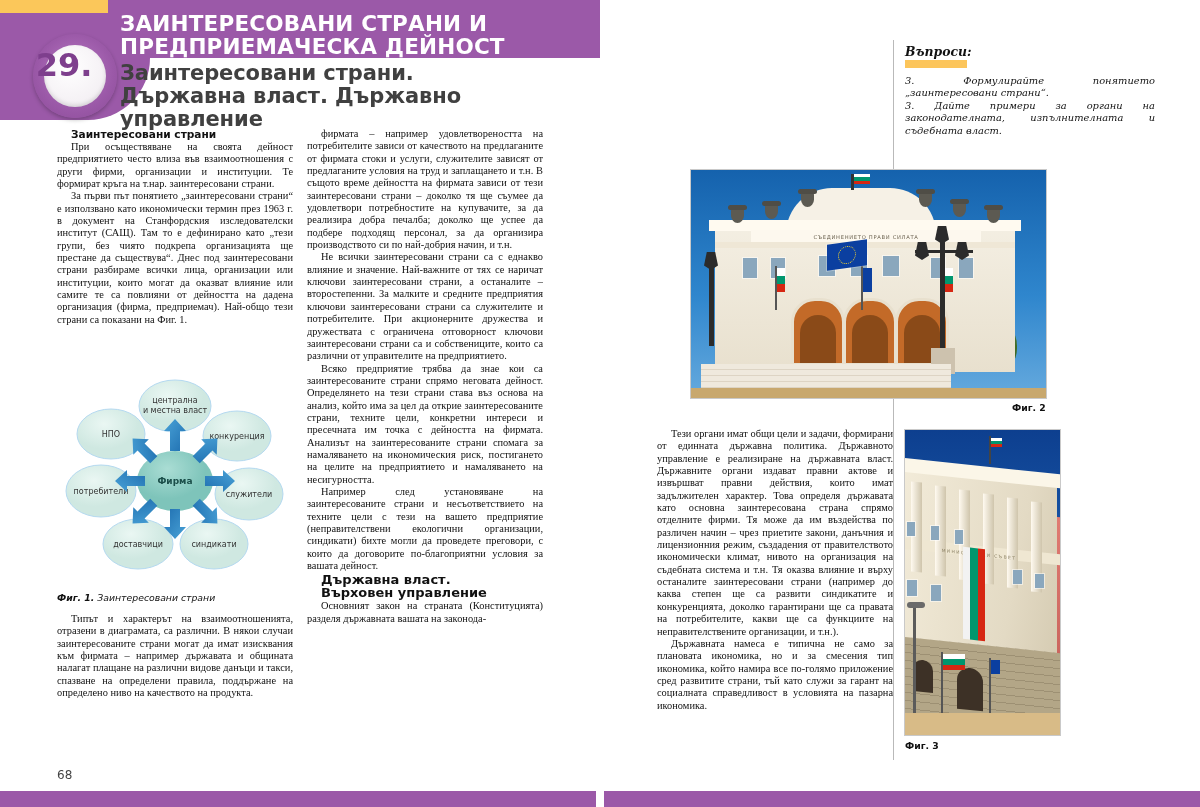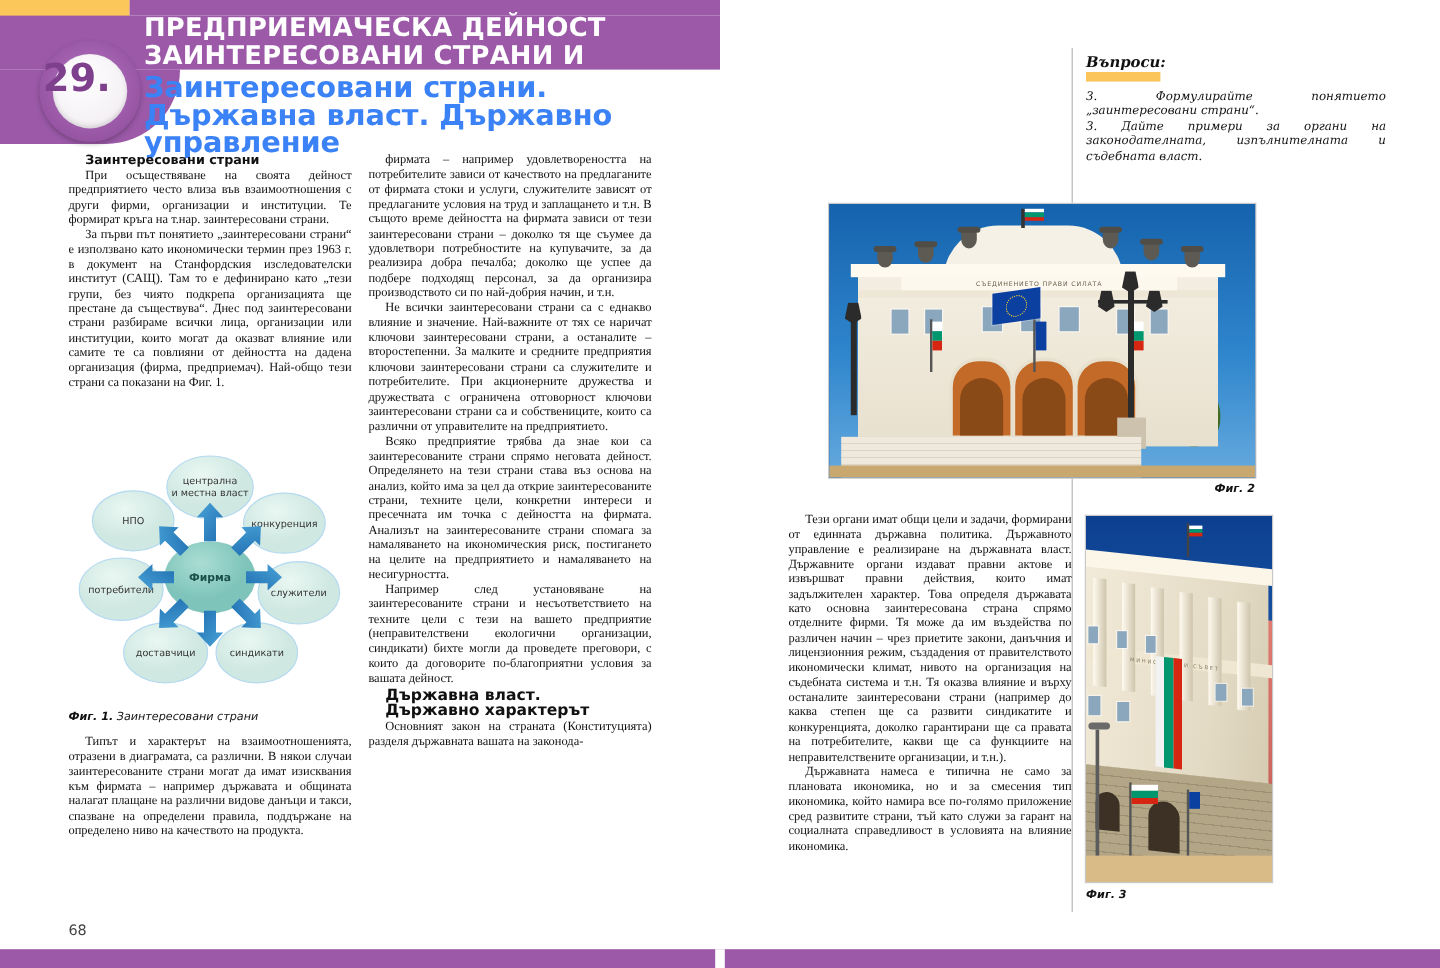--- a/index.html
+++ b/index.html
@@ -40,21 +40,21 @@
   .badge-inner{position:absolute;left:11px;top:11px;width:62px;height:62px;border-radius:50%;
      background:radial-gradient(circle at 40% 35%, #ffffff 0%, #f4f0f4 70%, #ddd5e0 100%);
      box-shadow:inset 0 -2px 4px rgba(0,0,0,.12);}
   .badge-num{position:absolute;left:0;top:0;width:62px;height:62px;
      display:flex;align-items:center;justify-content:center;
      font-family:"DejaVu Sans", sans-serif;font-weight:bold;font-size:32px;color:#7e3f8d;}
 
   .lesson-title{
     position:absolute;left:120px;top:62px;width:470px;
     font-family:"DejaVu Sans", sans-serif;
-    font-weight:bold;font-size:24px;line-height:23px;color:#3b82f6;
+    font-weight:bold;font-size:21px;line-height:23px;color:#404040;
     letter-spacing:-0.1px;
   }
 
   
   .col{position:absolute;font-size:10.4px;line-height:12.35px;text-align:justify;color:#111;}
   .col p{margin:0;text-indent:14px;}
   .col p.noind{text-indent:0;}
   .sub{font-family:"DejaVu Sans", sans-serif;font-weight:bold;font-size:10.6px;
        line-height:13px;margin:0 0 1px 0;text-indent:0;color:#111;text-align:left;}
   .sub2{font-family:"DejaVu Sans", sans-serif;font-weight:bold;font-size:13px;
@@ -86,21 +86,21 @@
      font-size:12.4px;color:#111;margin:0;}
   .qhighlight{width:62px;height:8px;background:#fcc55b;margin:1px 0 7px 0;}
   .qlist{font-family:"DejaVu Serif", serif;font-style:italic;font-size:9.9px;
      line-height:12.4px;color:#111;text-align:justify;}
   .qlist p{margin:0;}
 
   
   .photo{position:absolute;overflow:hidden;background:#1d5fa8;}
   .photo-border{box-shadow:0 0 0 1px #c9c9c9;}
   .figcap{position:absolute;font-family:"DejaVu Sans", sans-serif;
-     font-style:italic;font-weight:bold;font-size:9.3px;color:#111;}
+     font-weight:bold;font-size:9.3px;color:#111;}
   .sky{position:absolute;inset:0;background:linear-gradient(180deg,#1562ad 0%,#2f86cd 55%,#66aade 100%);}
   .bld-main{position:absolute;left:24px;top:52px;width:300px;height:150px;
      background:linear-gradient(180deg,#f4efe3 0%,#e8e0ce 100%);}
   .pediment{position:absolute;left:95px;top:18px;width:150px;height:46px;
      background:#f6f1e6;border-radius:75px 75px 0 0;}
   .cornice{position:absolute;left:18px;top:50px;width:312px;height:11px;background:#fffaf0;}
   .cornice2{position:absolute;left:24px;top:72px;width:300px;height:6px;background:#efe7d6;}
   .inscr-band{position:absolute;left:60px;top:60px;width:230px;height:14px;
      background:#fdf8ee;display:flex;align-items:center;justify-content:center;}
   .inscr{font-family:"DejaVu Sans", sans-serif;font-size:5.2px;letter-spacing:.7px;color:#6b6250;}
@@ -155,22 +155,22 @@
 <div class="page">
 
   <div class="left-page">
 
     <div class="yellow-block"></div>
     <div class="purple-band-right"></div>
     <div class="purple-band"></div>
     <div class="purple-tab"></div>
 
     <div class="header-title">
+      <div>ЗАИНТЕРЕСОВАНИ СТРАНИ И</div>
       <div>ПРЕДПРИЕМАЧЕСКА ДЕЙНОСТ</div>
-      <div>ЗАИНТЕРЕСОВАНИ СТРАНИ И</div>
     </div>
 
     <div class="badge-wrap">
       <div class="badge-ring"></div>
       <div class="badge-inner"></div>
       <div class="badge-num">29.</div>
     </div>
 
     <div class="lesson-title">
       <div>Заинтересовани страни.</div>
@@ -270,21 +270,21 @@
     <div class="col" style="left:57px;top:613px;width:236px;">
       <p>Типът и характерът на взаимоотношенията, отразени в диаграмата, са различни. В някои случаи заинтересованите страни могат да имат изисквания към фирмата – например държавата и общината налагат плащане на различни видове данъци и такси, спазване на определени правила, поддържане на определено ниво на качеството на продукта.</p>
     </div>
 
     <div class="col col2">
       <p>фирмата – например удовлетвореността на потребителите зависи от качеството на предлаганите от фирмата стоки и услуги, служителите зависят от предлаганите условия на труд и заплащането и т.н. В същото време дейността на фирмата зависи от тези заинтересовани страни – доколко тя ще съумее да удовлетвори потребностите на купувачите, за да реализира добра печалба; доколко ще успее да подбере подходящ персонал, за да организира производството си по най-добрия начин, и т.н.</p>
       <p>Не всички заинтересовани страни са с еднакво влияние и значение. Най-важните от тях се наричат ключови заинтересовани страни, а останалите – второстепенни. За малките и средните предприятия ключови заинтересовани страни са служителите и потребителите. При акционерните дружества и дружествата с ограничена отговорност ключови заинтересовани страни са и собствениците, които са различни от управителите на предприятието.</p>
       <p>Всяко предприятие трябва да знае кои са заинтересованите страни спрямо неговата дейност. Определянето на тези страни става въз основа на анализ, който има за цел да открие заинтересованите страни, техните цели, конкретни интереси и пресечната им точка с дейността на фирмата. Анализът на заинтересованите страни спомага за намаляването на икономическия риск, постигането на целите на предприятието и намаляването на несигурността.</p>
       <p>Например след установяване на заинтересованите страни и несъответствието на техните цели с тези на вашето предприятие (неправителствени екологични организации, синдикати) бихте могли да проведете преговори, с които да договорите по-благоприятни условия за вашата дейност.</p>
       <p class="sub2">Държавна власт.</p>
-      <p class="sub2" style="margin-top:-2px;">Държавно характерът</p>
+      <p class="sub2" style="margin-top:-2px;">Върховен управление</p>
       <p>Основният закон на страната (Конституцията) разделя държавната вашата на законода-</p>
     </div>
 
     <div class="pagenum pn-left">68</div>
   </div>
 
   <div class="right-page">
     <div class="vrule" style="left:293px;top:40px;height:720px;"></div>
 
 
@@ -369,21 +369,21 @@
       <div class="lamp-post" style="left:18px;top:96px;height:80px;"></div>
       <div class="lamp-head" style="left:13px;top:82px;"></div>
 
       <div class="steps"></div>
       <div class="ground"></div>
     </div>
     <div class="figcap" style="left:412px;top:402px;">Фиг. 2</div>
 
     <div class="col" style="left:57px;top:428px;width:236px;">
       <p>Тези органи имат общи цели и задачи, формирани от единната държавна политика. Държавното управление е реализиране на държавната власт. Държавните органи издават правни актове и извършват правни действия, които имат задължителен характер. Това определя държавата като основна заинтересована страна спрямо отделните фирми. Тя може да им въздейства по различен начин – чрез приетите закони, данъчния и лицензионния режим, създадения от правителството икономически климат, нивото на организация на съдебната система и т.н. Тя оказва влияние и върху останалите заинтересовани страни (например до каква степен ще са развити синдикатите и конкуренцията, доколко гарантирани ще са правата на потребителите, какви ще са функциите на неправителствените организации, и т.н.).</p>
-      <p>Държавната намеса е типична не само за плановата икономика, но и за смесения тип икономика, който намира все по-голямо приложение сред развитите страни, тъй като служи за гарант на социалната справедливост в условията на влияние икономика.</p>
+      <p>Държавната намеса е типична не само за плановата икономика, но и за смесения тип икономика, който намира все по-голямо приложение сред развитите страни, тъй като служи за гарант на социалната справедливост в условията на пазарна икономика.</p>
     </div>
 
     <div class="photo photo-border" style="left:305px;top:430px;width:155px;height:305px;">
       <div class="sky3"></div>
       <div class="b3-pink"></div>
       <div class="b3"></div>
       <div class="b3-top"></div>
       <div class="b3-band"></div>
 
       <div class="b3-col" style="left:6px;top:52px;"></div>

